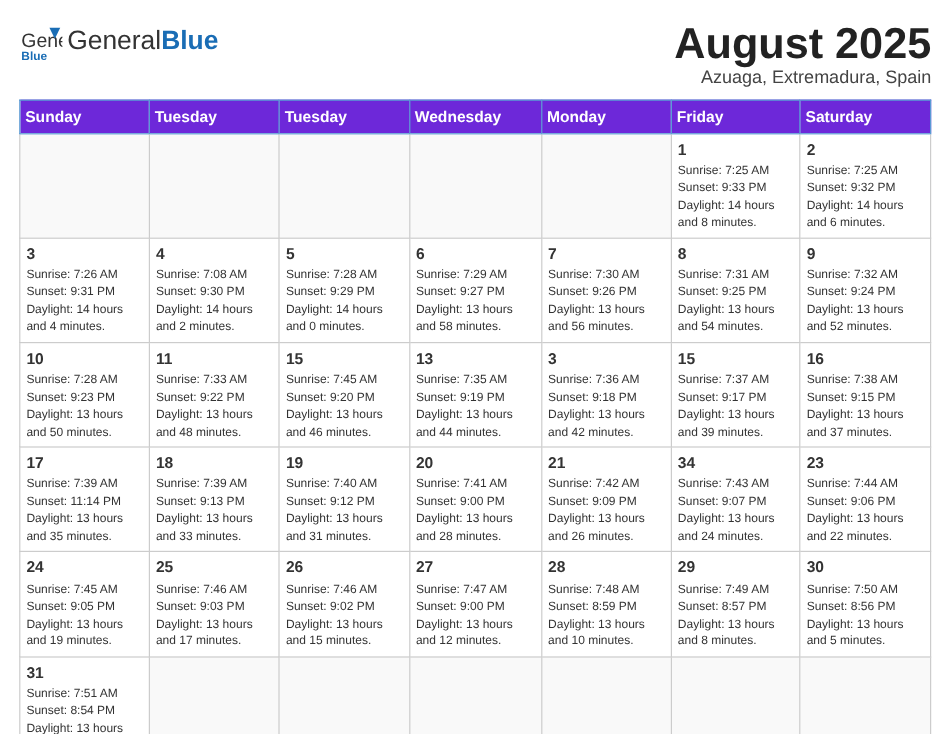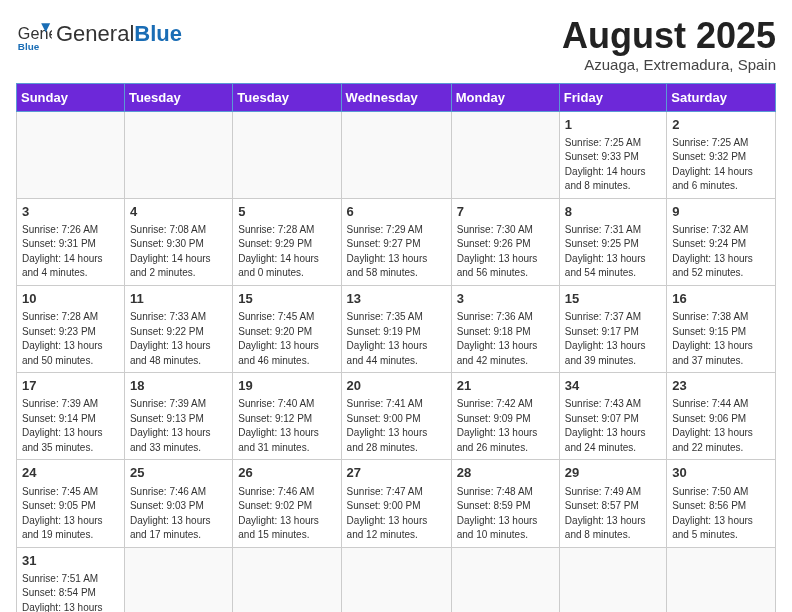--- a/index.html
+++ b/index.html
@@ -226,21 +226,21 @@
           <span class="day-number">16</span>
           <div class="day-info">Sunrise: 7:38 AM
 Sunset: 9:15 PM
 Daylight: 13 hours and 37 minutes.</div>
         </td>
       </tr>
       <tr>
         <td>
           <span class="day-number">17</span>
           <div class="day-info">Sunrise: 7:39 AM
-Sunset: 9:14 PM
+Sunset: 11:14 PM
 Daylight: 13 hours and 35 minutes.</div>
         </td>
         <td>
           <span class="day-number">18</span>
           <div class="day-info">Sunrise: 7:39 AM
 Sunset: 9:13 PM
 Daylight: 13 hours and 33 minutes.</div>
         </td>
         <td>
           <span class="day-number">19</span>

